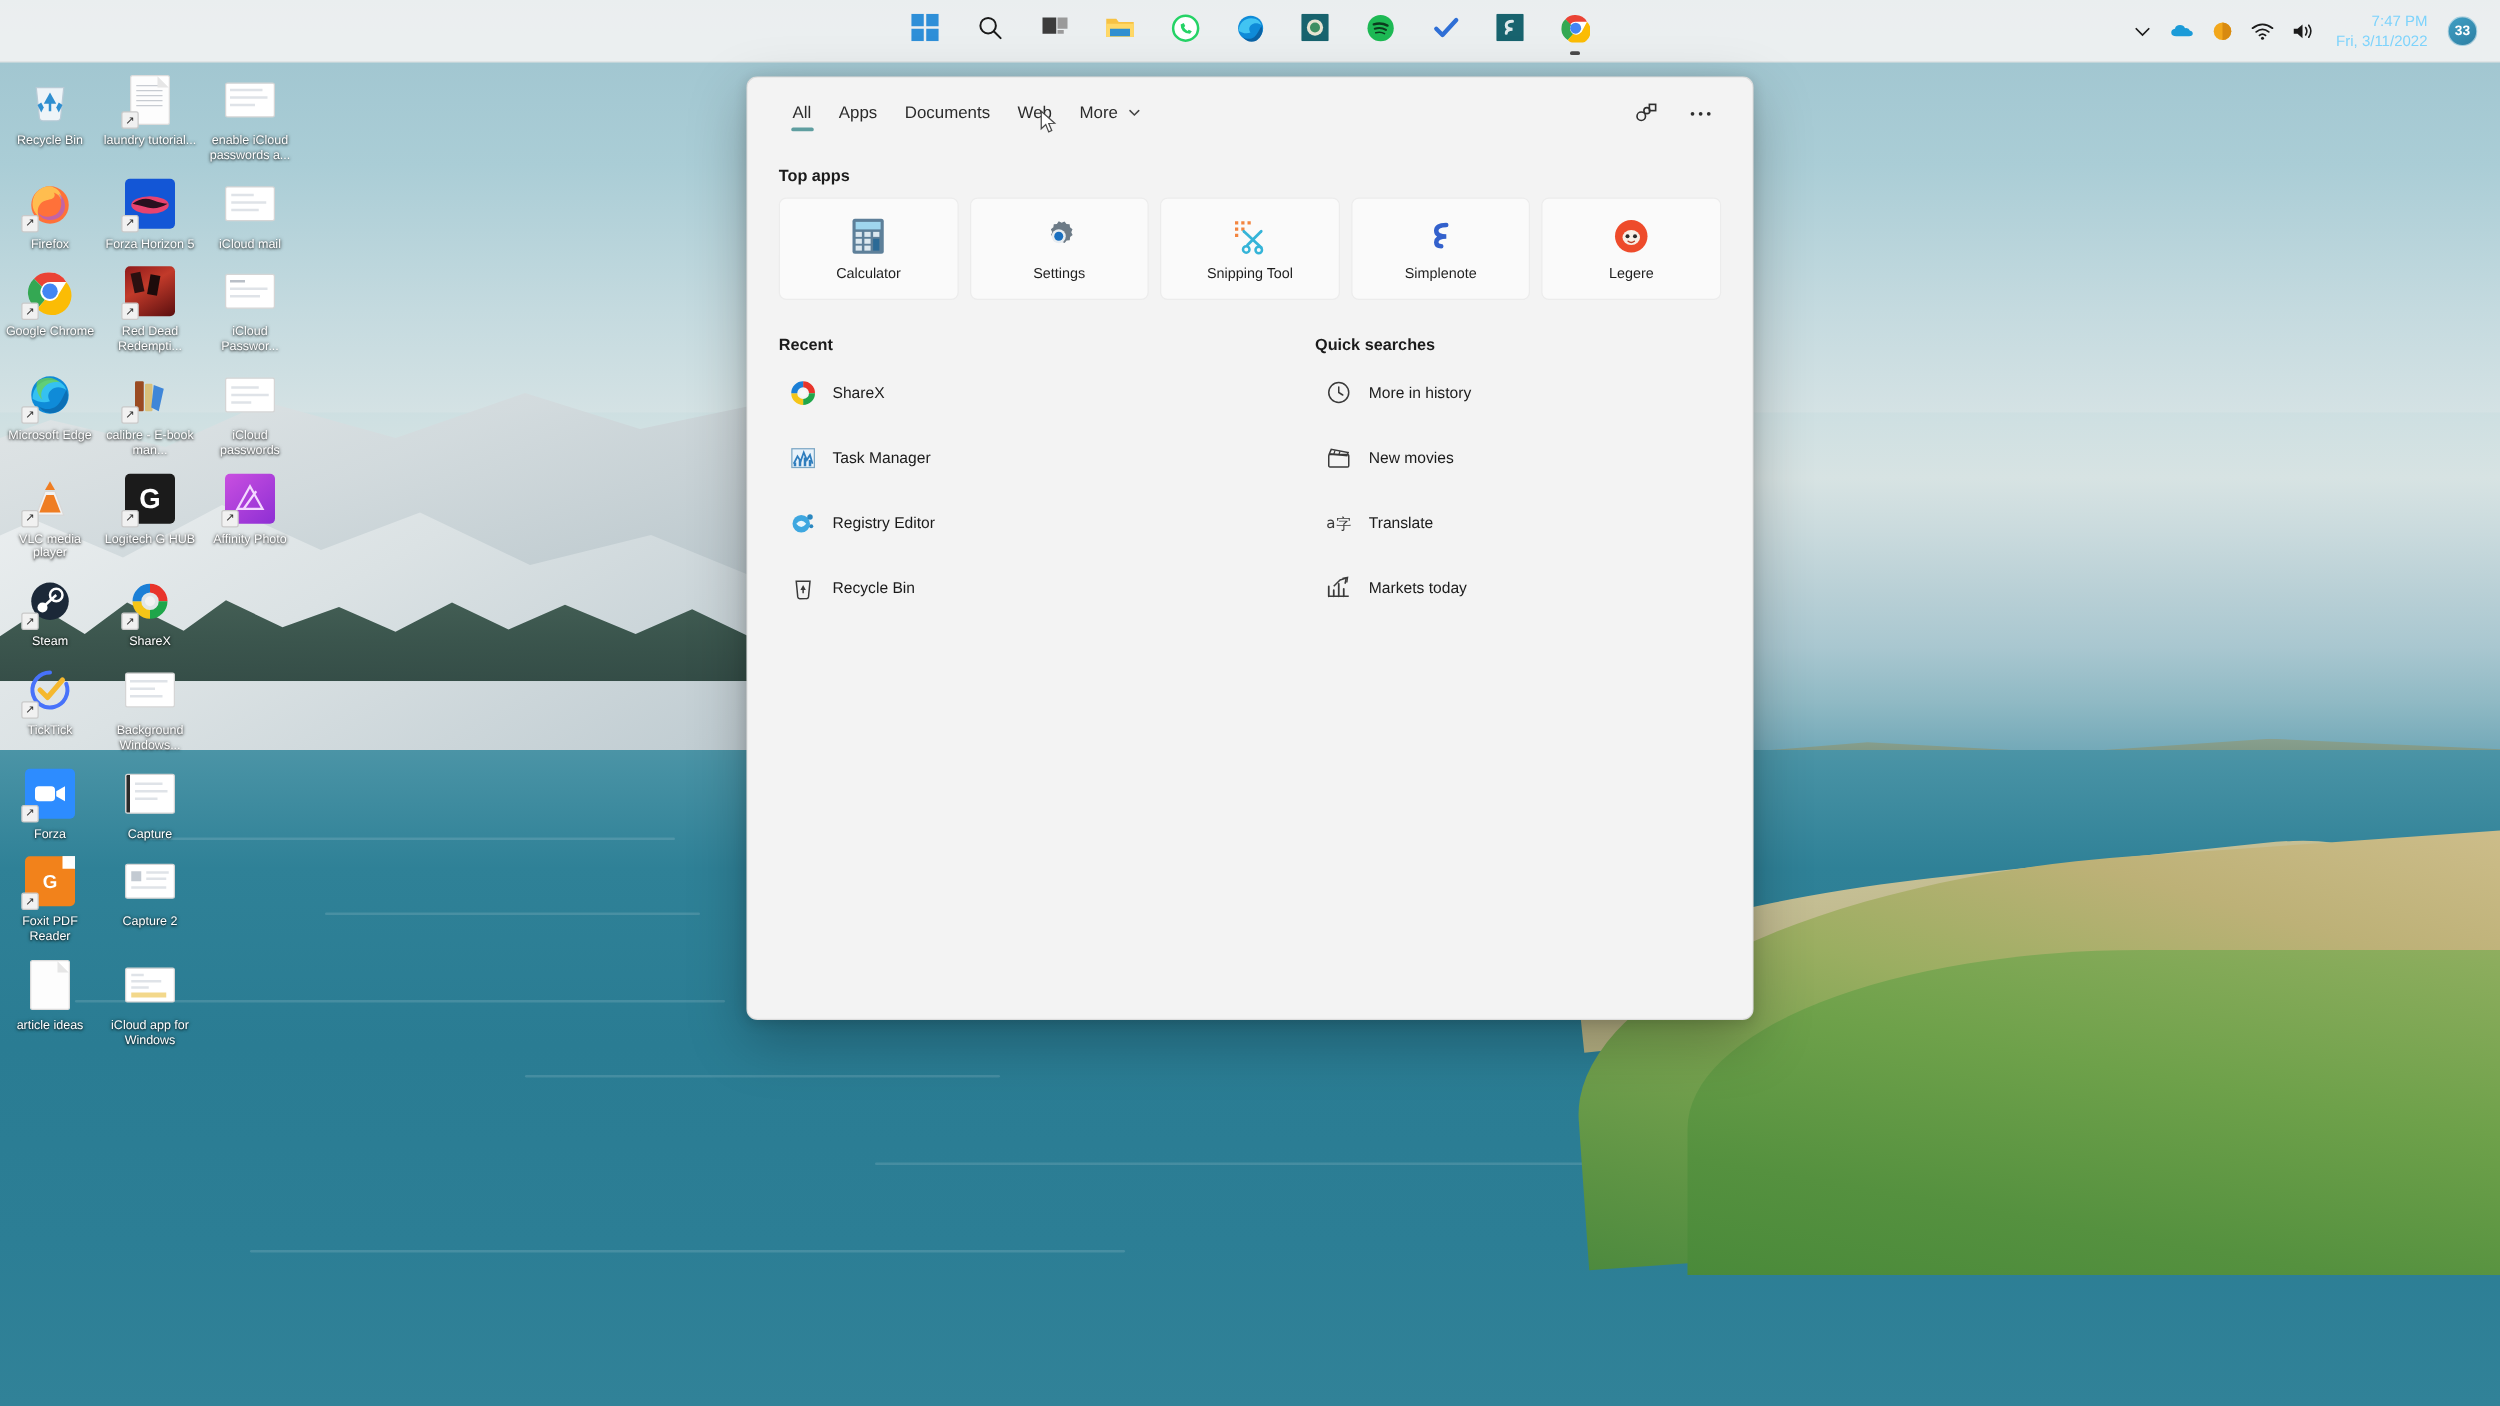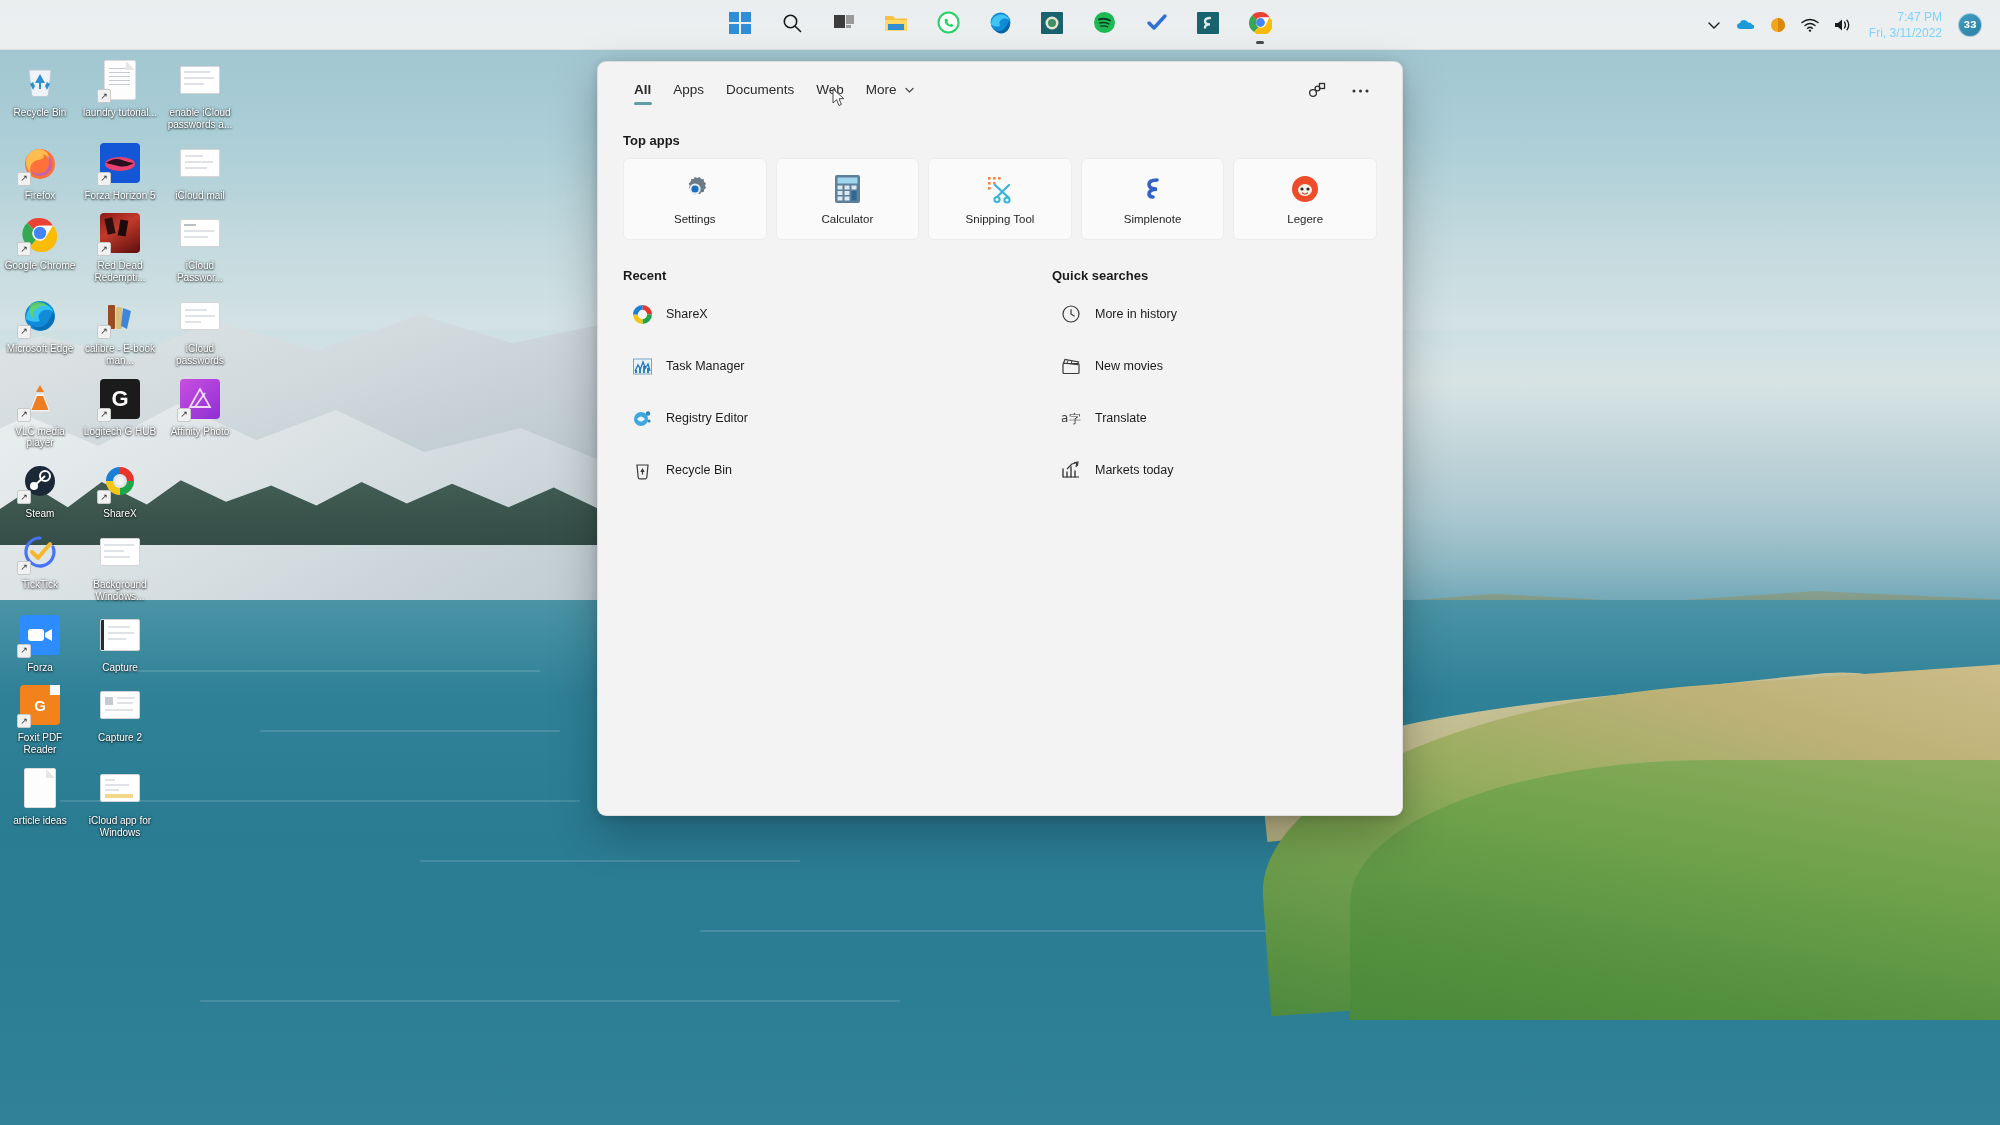--- a/index.html
+++ b/index.html
@@ -144,21 +144,20 @@
     position:absolute; right:10px; top:0; height:50px;
     display:flex; align-items:center; gap:10px; padding-right:8px;
   }
   .tray-ic { width:22px;height:22px;display:flex;align-items:center;justify-content:center;color:#1b1b1b;font-size:14px;}
   #clock { text-align:right; font-size:12px; color:#7dd3fc; line-height:1.35; padding:0 6px; }
   #badge {
     width:24px;height:24px;border-radius:50%;
     background:linear-gradient(145deg,#3f9fc4,#2d7fa3);
     color:#fff;font-size:11px;display:flex;align-items:center;justify-content:center;font-weight:600;
     border:1px solid rgba(255,255,255,.55);
-    font-family:Liberation Mono, monospace;
   }
 
   
   #search-panel {
     position:absolute; left:597px; top:61px; width:806px; height:755px;
     background:#f3f3f3;
     border-radius:9px;
     border:1px solid rgba(0,0,0,.09);
     box-shadow: 0 16px 46px rgba(0,0,0,.26), 0 2px 10px rgba(0,0,0,.14);
     overflow:hidden;
@@ -178,21 +177,21 @@
   #search-input::placeholder{color:#5d5d5d;}
 
   #tabs-row {
     display:flex; align-items:center;
     padding: 12px 25px 0; position:relative;
   }
   .tab {
     font-size:13.5px; color:#2b2b2b; padding:8px 11px 10px; position:relative; cursor:default;
     white-space:nowrap;
   }
-  .tab.active{ font-weight:700; }
+  .tab.active{ font-weight:400; }
   .tab.active::after{
     content:""; position:absolute; left:50%; transform:translateX(-50%);
     bottom:2px; width:18px; height:3px; border-radius:2px; background:#5f9ea0;
   }
   .tab .chev{ font-size:9px; margin-left:5px; color:#444; }
   #tab-right { margin-left:auto; display:flex; align-items:center; gap:14px; padding-right:2px;}
   .tab-icon-btn { width:30px;height:30px;display:flex;align-items:center;justify-content:center;color:#2f2f2f;cursor:default;border-radius:4px;}
 
   .sec-title{
     font-size:13px; font-weight:bold; color:#1b1b1b; padding: 0 0 10px 0;
@@ -744,45 +743,45 @@
       </div>
     </div>
   </div>
 
   <div id="top-apps">
     <div class="sec-title">Top apps</div>
     <div id="cards">
 
       <div class="app-card">
         <span class="ic">
-          <svg width="30" height="30" viewBox="0 0 30 30">
-            <path d="M15 3 l2.3 1.1 2.3-1 1.6 2 2.5.2.3 2.5 2 1.6-1 2.3 1.1 2.3-2 1.6-.3 2.5-2.5.2-1.6 2-2.3-1-2.3 1.1-1.6-2-2.5-.3-.2-2.5-2-1.6 1-2.3-1.1-2.3 2-1.6.3-2.5 2.5-.2z" fill="#6d7b87"></path>
-            <circle cx="15" cy="15" r="5.6" fill="#e8edf1"></circle>
-            <circle cx="15" cy="15" r="3.6" fill="#1a6fbf"></circle>
-          </svg>
-        </span>
-        <span class="nm">Settings</span>
-      </div>
-
-      <div class="app-card">
-        <span class="ic">
           <svg width="27" height="30" viewBox="0 0 27 30">
             <rect x="1" y="1" width="25" height="28" rx="2" fill="#5d7f99"></rect>
             <rect x="3.5" y="3.5" width="20" height="6" fill="#9fd6ee"></rect>
             <rect x="3.5" y="11.5" width="5" height="4" fill="#dce8ef"></rect>
             <rect x="10.5" y="11.5" width="5" height="4" fill="#dce8ef"></rect>
             <rect x="17.5" y="11.5" width="5" height="4" fill="#dce8ef"></rect>
             <rect x="3.5" y="17" width="5" height="4" fill="#dce8ef"></rect>
             <rect x="10.5" y="17" width="5" height="4" fill="#dce8ef"></rect>
             <rect x="17.5" y="17" width="5" height="9.5" fill="#2b6a96"></rect>
             <rect x="3.5" y="22.5" width="5" height="4" fill="#dce8ef"></rect>
             <rect x="10.5" y="22.5" width="5" height="4" fill="#dce8ef"></rect>
           </svg>
         </span>
         <span class="nm">Calculator</span>
+      </div>
+
+      <div class="app-card">
+        <span class="ic">
+          <svg width="30" height="30" viewBox="0 0 30 30">
+            <path d="M15 3 l2.3 1.1 2.3-1 1.6 2 2.5.2.3 2.5 2 1.6-1 2.3 1.1 2.3-2 1.6-.3 2.5-2.5.2-1.6 2-2.3-1-2.3 1.1-1.6-2-2.5-.3-.2-2.5-2-1.6 1-2.3-1.1-2.3 2-1.6.3-2.5 2.5-.2z" fill="#6d7b87"></path>
+            <circle cx="15" cy="15" r="5.6" fill="#e8edf1"></circle>
+            <circle cx="15" cy="15" r="3.6" fill="#1a6fbf"></circle>
+          </svg>
+        </span>
+        <span class="nm">Settings</span>
       </div>
 
       <div class="app-card">
         <span class="ic">
           <svg width="30" height="30" viewBox="0 0 30 30">
             <g fill="#f3853f">
               <rect x="3" y="3" width="2.6" height="2.6"></rect>
                 <rect x="8" y="3" width="2.6" height="2.6"></rect>
               <rect x="13" y="3" width="2.6" height="2.6"></rect>
                 <rect x="3" y="8" width="2.6" height="2.6"></rect>

